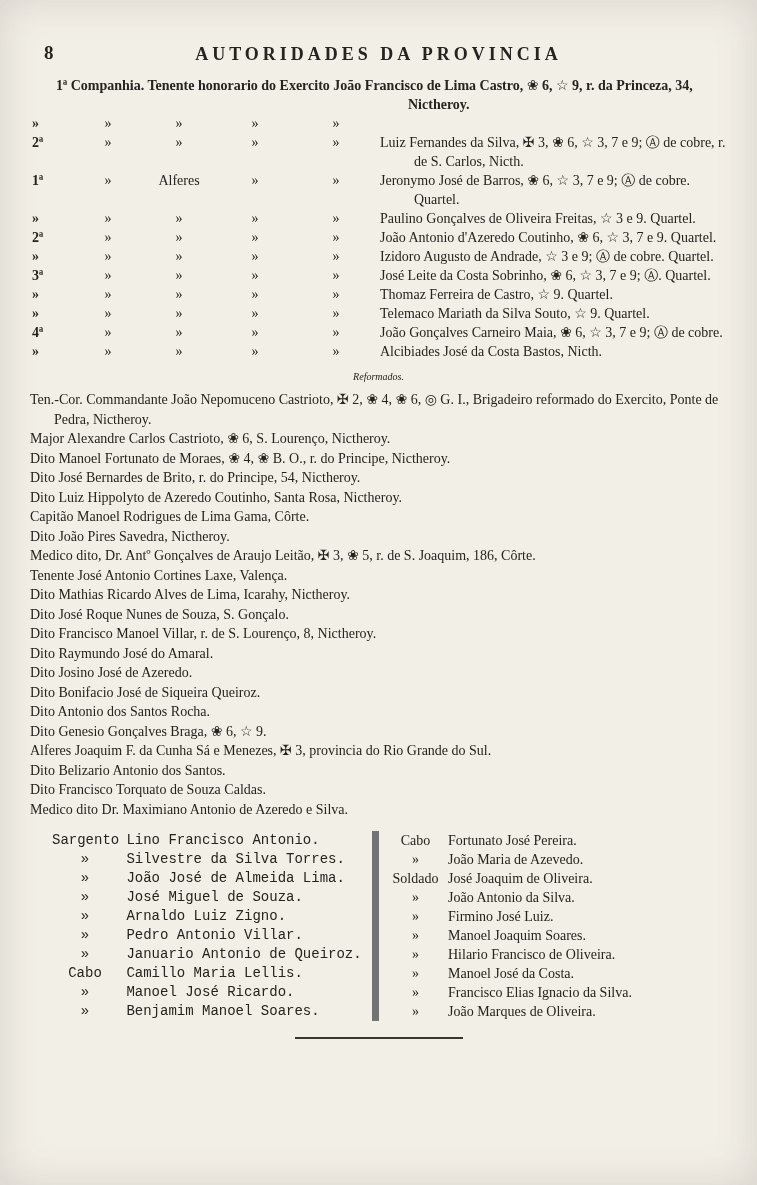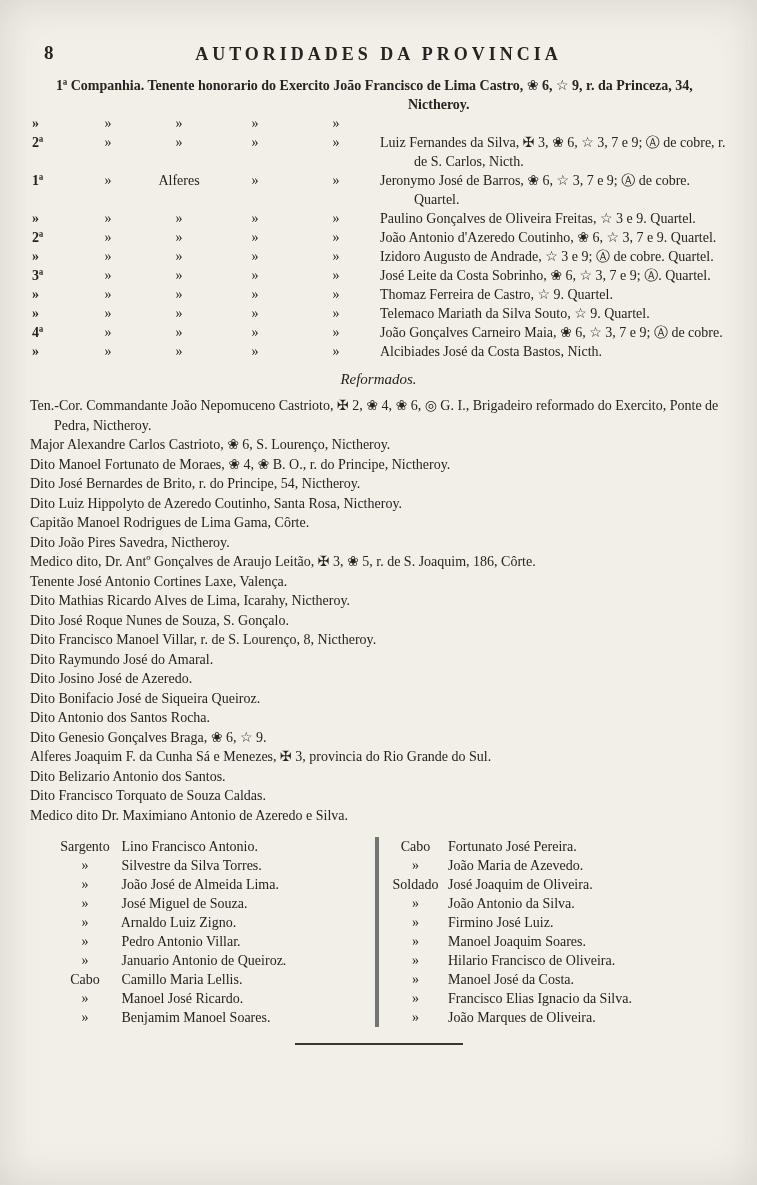--- a/index.html
+++ b/index.html
@@ -19,26 +19,26 @@
   .lead-row { line-height:19px; padding-left:352px; text-indent:-352px; font-weight:600;margin-left:26px; }
   .roster-row { display:flex; align-items:flex-start; line-height:19px; }
   .c { flex:0 0 auto; text-align:center; }
   .c1 { width:46px; text-align:left; font-weight:bold; padding-left:2px; }
   .c2 { width:64px; }
   .c3 { width:78px; }
   .c4 { width:74px; }
   .c5 { width:88px; }
   .entry { flex:1; padding-left:34px; text-indent:-34px; }
 
-  .reformados-title { font-style:italic; font-weight:normal; font-size:15px; text-align:center; margin:10px 0 8px 0; }
+  .reformados-title { font-style:italic; font-weight:normal; font-size:10px; text-align:center; margin:10px 0 8px 0; }
   .ref-item { line-height:19.5px; padding-left:24px; text-indent:-24px; }
 
   .two-col { display:flex; margin-top:12px; }
   .col { width:50%; }
-  .col.left { border-right:4px solid #737373; padding-left:22px; padding-right:4px; }
+  .col.left { border-right:7px solid #737373; padding-left:22px; padding-right:4px;font-family:Liberation Mono, monospace; }
   .col.right { padding-left:8px; }
   .person-row { line-height:19px; white-space:nowrap; }
   .rank { display:inline-block; width:66px; text-align:center; }
   .col.right .rank { width:58px; }
 
   .end-rule { width:168px; height:2px; background:#3a372f; margin:16px auto 0 auto; }
 </style>
 </head>
 <body>
 

